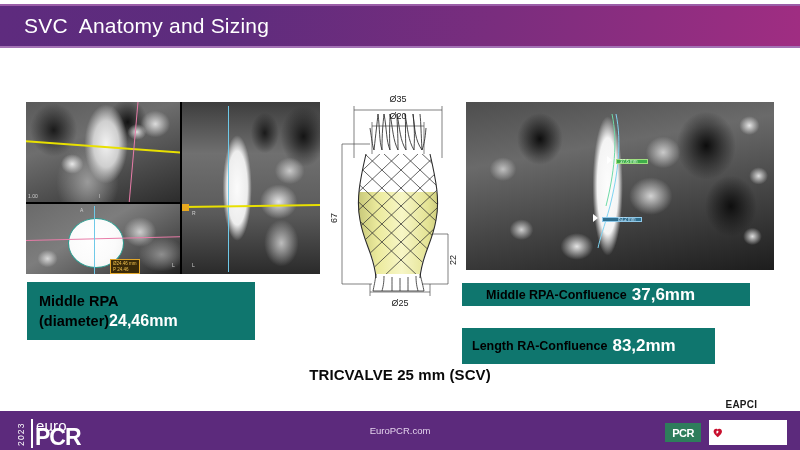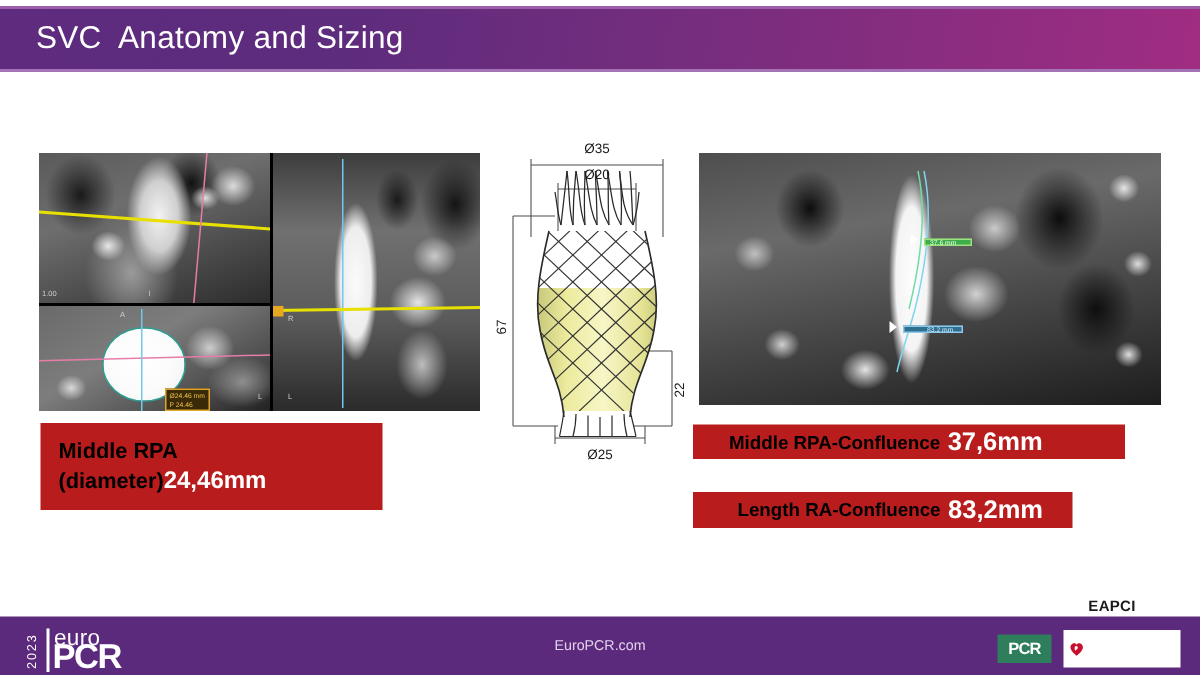--- a/index.html
+++ b/index.html
@@ -115,31 +115,31 @@
     box-sizing:border-box;
   }
   .meas-lbl{
     position:absolute;font-size:4.5px;color:#e8ffe8;font-family:"Liberation Sans",sans-serif;
     white-space:pre;
   }
   .meas-lbl.blue{color:#cfeaff;}
 
   
   .gbox{
-    position:absolute;background:#b91c1c;box-sizing:border-box;
+    position:absolute;background:#0f766e;box-sizing:border-box;
     display:flex;align-items:center;
   }
   .gbox-left{left:27px;top:282px;width:228px;height:58px;padding:8px 0 8px 12px;
     flex-direction:column;align-items:flex-start;justify-content:center;}
   .glabel{color:#000;font-weight:bold;font-size:14.5px;line-height:20px;}
   .gvalue{color:#ffffff;font-weight:bold;font-size:16px;}
   .row2{display:flex;align-items:baseline;}
 
   .gbox-r1{left:462px;top:283px;width:288px;height:23px;padding-left:24px;}
-  .gbox-r2{left:462px;top:328px;width:253px;height:24px;padding-left:10px;justify-content:center;}
+  .gbox-r2{left:462px;top:328px;width:253px;height:36px;padding-left:10px;}
   .gbox-r1 .glabel,.gbox-r2 .glabel{font-size:12.5px;line-height:14px;}
   .gbox-r1 .gvalue,.gbox-r2 .gvalue{font-size:17px;margin-left:5px;}
 
   
   .caption{
     position:absolute;left:0;top:366px;width:800px;text-align:center;
     font-size:15px;font-weight:bold;color:#0a0a0a;letter-spacing:.1px;
   }
 
   
@@ -343,20 +343,21 @@
   <div class="gbox gbox-r1">
     <span class="glabel">Middle RPA-Confluence</span>
     <span class="gvalue">37,6mm</span>
   </div>
 
   <div class="gbox gbox-r2">
     <span class="glabel">Length RA-Confluence</span>
     <span class="gvalue">83,2mm</span>
   </div>
 
+  <div class="caption">TRICVALVE 25 mm (SCV)</div>
 
   <div class="footer">
     <div class="footer-url">EuroPCR.com</div>
 
     <div class="logo-eu">
       <div class="logo-year">2023</div>
       <div class="logo-div"></div>
       <div class="logo-euro">euro</div>
       <div class="logo-pcr">PCR</div>
     </div>

